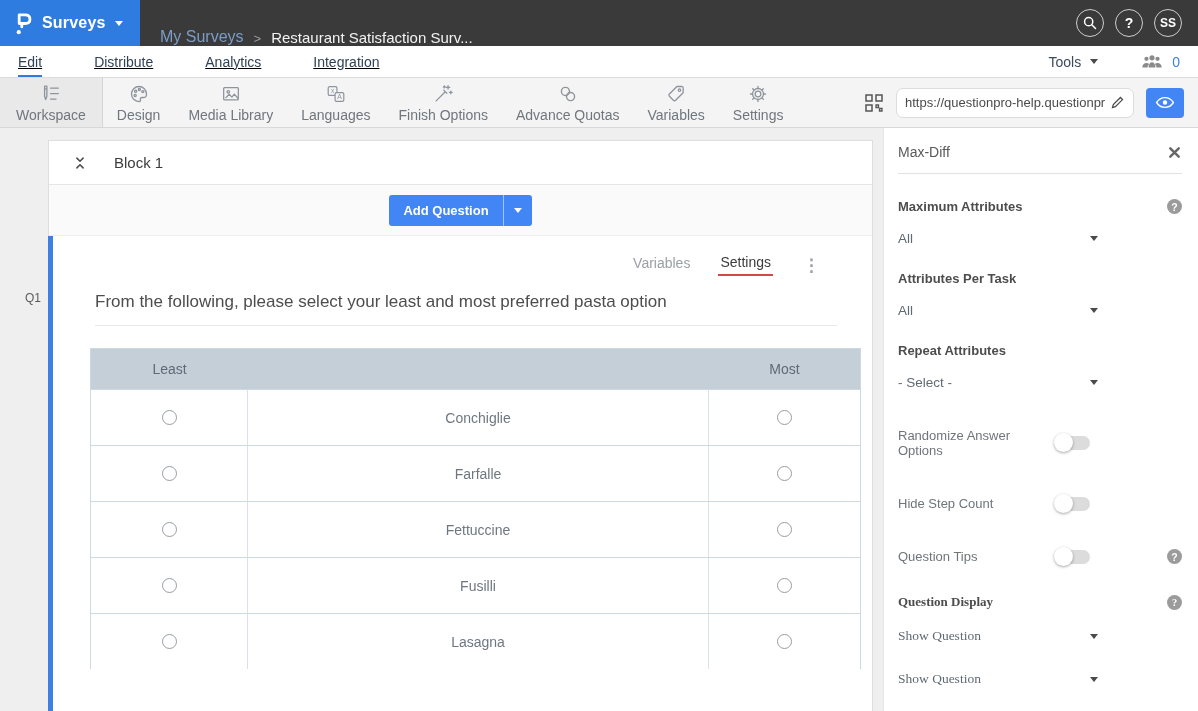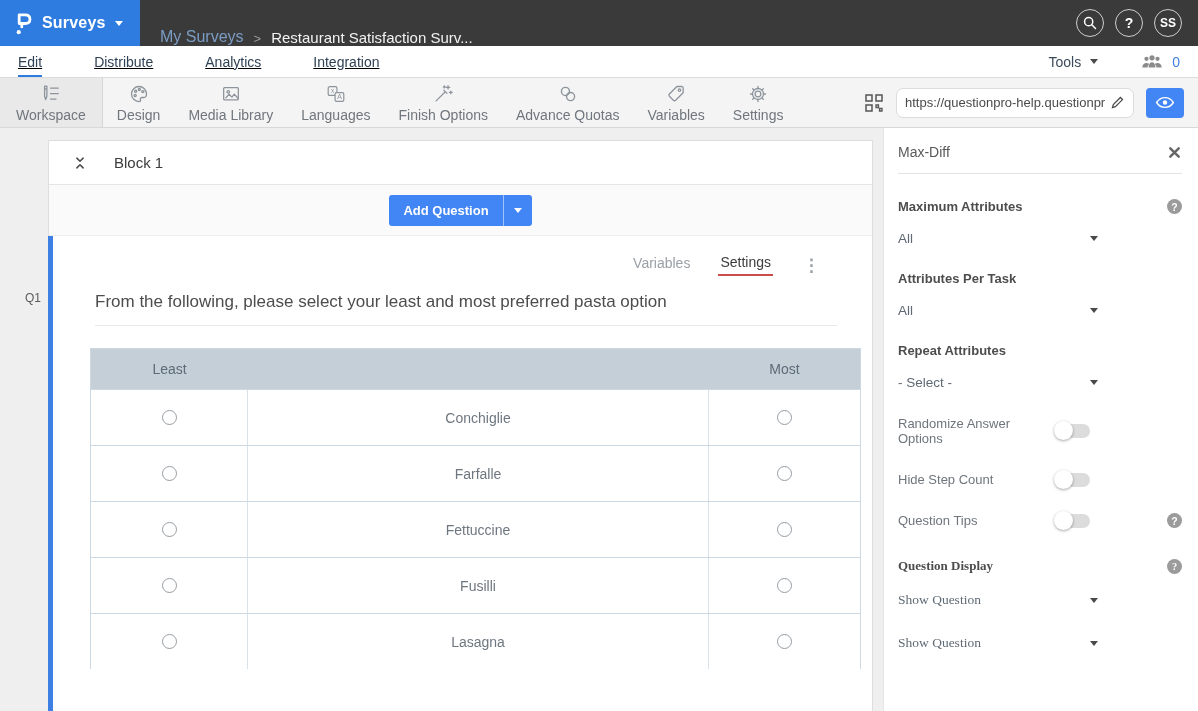--- a/index.html
+++ b/index.html
@@ -105,21 +105,21 @@
   .sb-divider { border-top:1px solid #e2e2e2; margin-top:13px; }
   .sb-field { margin-top:25px; }
   .sb-label-row { display:flex; align-items:center; }
   .sb-label { font-size:13px; font-weight:bold; color:#4d4d4d; }
   .help { width:15px; height:15px; border-radius:50%; background:#9b9b9b; color:#fff;
     display:flex; align-items:center; justify-content:center; margin-left:auto; cursor:pointer; }
   .help::before { content:"?"; font-size:10.5px; font-weight:bold; }
   .sb-select { width:200px; margin-top:17px; display:flex; align-items:center;
     justify-content:space-between; font-size:13.5px; color:#5f6a75; cursor:pointer; }
   .sb-toggles { margin-top:6px; }
-  .sb-toggle-row { display:flex; align-items:center; margin-top:26px; }
+  .sb-toggle-row { display:flex; align-items:center; margin-top:38px; }
   .sb-toggle-label { width:158px; font-size:13px; color:#6e757c; }
   .toggle { position:relative; width:34px; height:14px; background:#dcdcdc; border-radius:7px;
     cursor:pointer; }
   .toggle .knob { position:absolute; left:-2px; top:-3px; width:19px; height:19px;
     background:#fff; border-radius:50%; box-shadow:0 1px 3px rgba(0,0,0,.35); }
   .sb-display { margin-top:30px;font-family:Liberation Serif, serif; }
   .sb-display .sb-select { margin-top:18px; }
   .sb-display .sb-select + .sb-select { margin-top:27px; }
 </style>
 </head>

